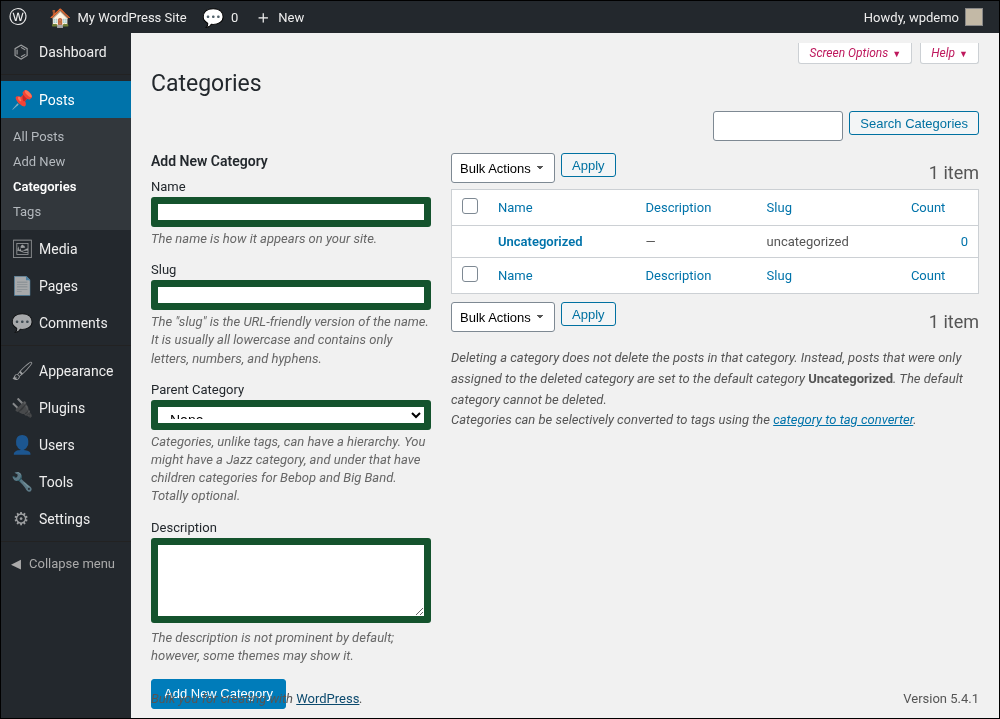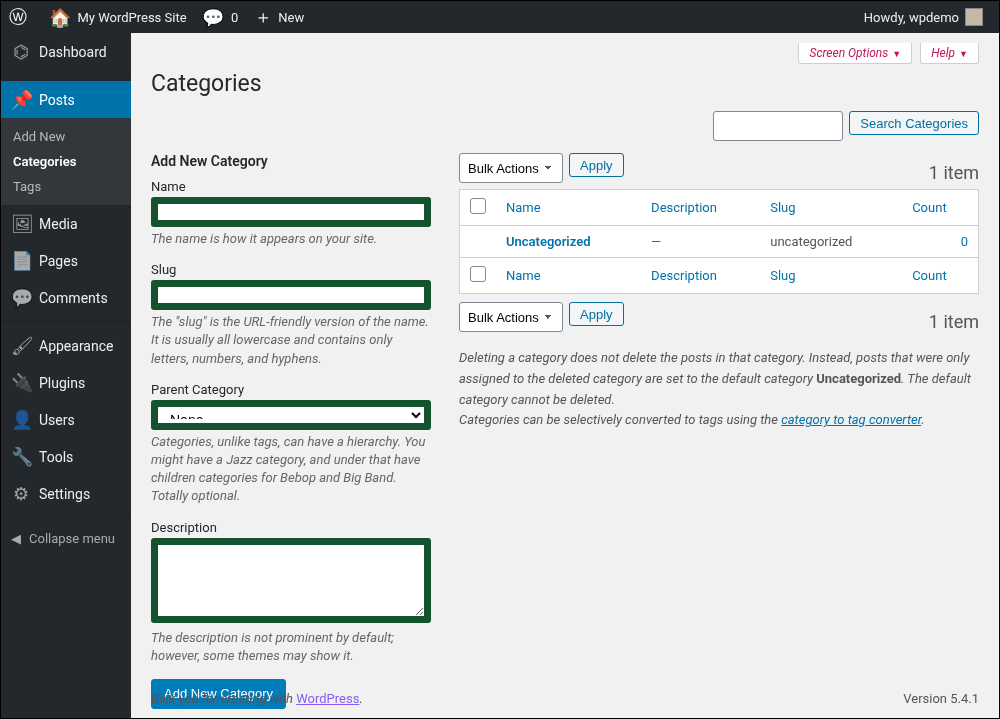--- a/index.html
+++ b/index.html
@@ -23,21 +23,21 @@
 .collapse .dashicon { margin-right: 8px; }
 .content { flex: 1; padding: 10px 20px 0 20px; overflow: auto; position: relative; }
 .screen-meta { display: flex; justify-content: flex-end; gap: 8px; margin-bottom: 6px; }
 .screen-tab { background: #fff; border: 1px solid #ccd0d4; border-top: none; border-radius: 0 0 3px 3px; padding: 3px 10px; font-size: 12px; color: #be185d; cursor: pointer; font-style: italic; }
 .screen-tab .tri { margin-left: 4px; font-size: 9px; }
 h1 { font-size: 23px; font-weight: 400; color: #23282d; margin: 0 0 14px 0; }
 .search-row { display: flex; justify-content: flex-end; gap: 6px; margin-bottom: 12px; }
 .search-row input[type=text] { width: 130px; height: 30px; border: 1px solid #7e8993; border-radius: 3px; padding: 0 8px; background: #fff; }
 .btn { border: 1px solid #0071a1; color: #0071a1; background: #f3f5f6; border-radius: 3px; padding: 0 10px; height: 24px; font-size: 13px; cursor: pointer; }
 .btn-primary { background: #007cba; border-color: #007cba; color: #fff; padding: 0 12px; height: 30px; }
-.cols { display: flex; gap: 28px; }
+.cols { display: flex; gap: 20px; }
 .col-left { width: 280px; }
 .col-right { flex: 1; }
 .form-h2 { font-size: 14px; font-weight: 600; color: #23282d; margin-bottom: 10px; }
 .field { margin-bottom: 14px; }
 .field label { display: block; font-size: 13px; margin-bottom: 3px; color: #23282d; }
 .field input[type=text], .field select, .field textarea { width: 100%; border: 7px solid #14532d; border-radius: 3px; padding: 4px 8px; font-size: 14px; background: #fff; }
 .field input[type=text] { height: 30px; }
 .field select { height: 30px; }
 .field textarea { height: 85px; resize: vertical; }
 .hint { color: #666; font-size: 13px; font-style: italic; margin-top: 3px; line-height: 1.4; }
@@ -51,21 +51,21 @@
 table.wp-list tfoot th { border-top: 1px solid #ccd0d4; border-bottom: none; }
 table.wp-list .cb { width: 24px; }
 table.wp-list .col-count { text-align: left; }
 table.wp-list tbody td { color: #555; vertical-align: top; }
 table.wp-list tbody .row-title { color: #0073aa; font-weight: 600; }
 table.wp-list tbody .count-val { color: #0073aa; text-align: right; }
 .note { margin-top: 16px; font-style: italic; color: #555; line-height: 1.6; }
 .note a { color: #0073aa; text-decoration: underline; }
 .note strong { font-style: normal; }
 .footer { position: absolute; bottom: 0; left: 130px; right: 0; padding: 12px 20px; display: flex; justify-content: space-between; font-size: 13px; color: #555; font-style: italic; }
-.footer a { color: #8b5cf6; font-style: normal; text-decoration: underline; }
+.footer a { color: #0c4a6e; font-style: normal; text-decoration: underline; }
 .footer .ver { font-style: normal; }
 input[type=checkbox] { width: 16px; height: 16px; border: 1px solid #7e8993; border-radius: 3px; appearance: none; background: #fff; }
 </style>
 </head>
 <body>
 
 <div class="adminbar">
   <div class="adminbar-left">
     <div class="adminbar-item">
         <span class="dashicon">ⓦ</span>
@@ -96,20 +96,21 @@
     <div class="menu-item">
         <span class="dashicon">⌬</span>
         <span>Dashboard</span>
       </div>
     <div class="menu-sep"></div>
     <div class="menu-item current">
         <span class="dashicon">📌</span>
         <span>Posts</span>
       </div>
     <div class="submenu">
+      <div class="submenu-item">All Posts</div>
       <div class="submenu-item">Add New</div>
       <div class="submenu-item current">Categories</div>
       <div class="submenu-item">Tags</div>
     </div>
     <div class="menu-item">
         <span class="dashicon">🖼</span>
         <span>Media</span>
       </div>
     <div class="menu-item">
         <span class="dashicon">📄</span>

